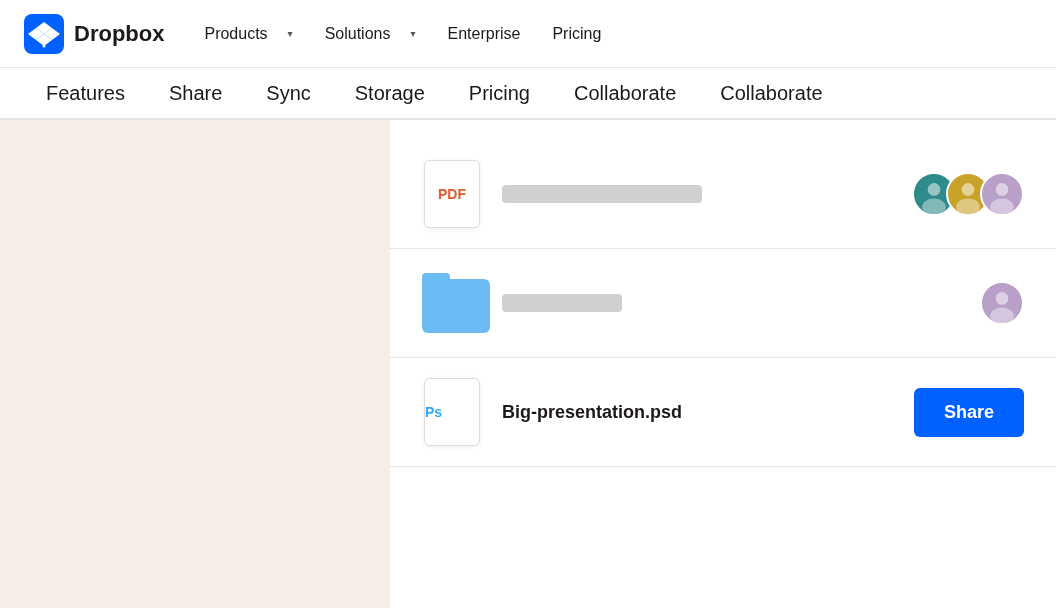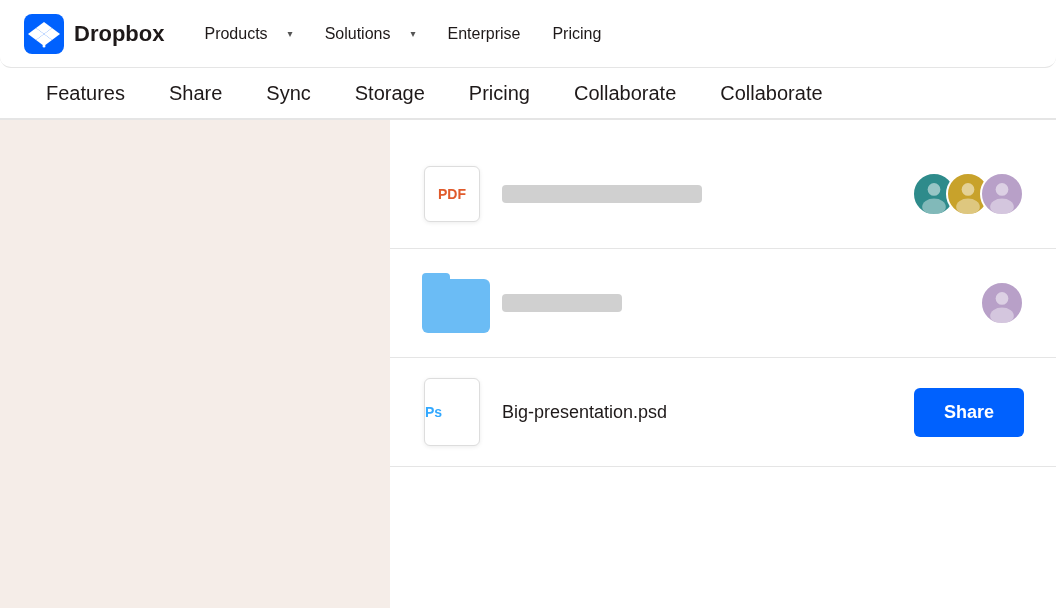--- a/index.html
+++ b/index.html
@@ -6,21 +6,20 @@
     body { font-family: -apple-system, BlinkMacSystemFont, 'Segoe UI', Helvetica, Arial, sans-serif; background: #fff; width: 1056px; height: 608px; overflow: hidden; }
 
     
     .top-nav {
       display: flex;
       align-items: center;
       height: 68px;
       padding: 0 24px;
       border-bottom: 1px solid #e5e5e5;
       background: #fff;
-      border-radius: 11px;
     }
     .logo-area {
       display: flex;
       align-items: center;
       gap: 10px;
       margin-right: 40px;
     }
     .logo-icon {
       width: 40px;
       height: 40px;
@@ -101,21 +100,21 @@
     .file-icon-wrap {
       width: 60px;
       height: 72px;
       display: flex;
       align-items: center;
       justify-content: center;
       flex-shrink: 0;
     }
     .file-icon-pdf {
       width: 56px;
-      height: 56px;
+      height: 68px;
       background: #fff;
       border-radius: 6px;
       border: 1px solid #ddd;
       display: flex;
       align-items: center;
       justify-content: center;
       font-size: 14px;
       font-weight: 700;
       color: #e05a2b;
       box-shadow: 0 1px 4px rgba(0,0,0,0.08);
@@ -165,21 +164,21 @@
       height: 18px;
       background: #d0d0d0;
       border-radius: 4px;
       width: 200px;
     }
     .file-name-placeholder.short {
       width: 120px;
     }
     .file-name-text {
       font-size: 18px;
-      font-weight: 400;
+      font-weight: 700;
       color: #1e1919;
     }
 
     .file-actions {
       display: flex;
       align-items: center;
       gap: 0;
       flex-shrink: 0;
     }
 

